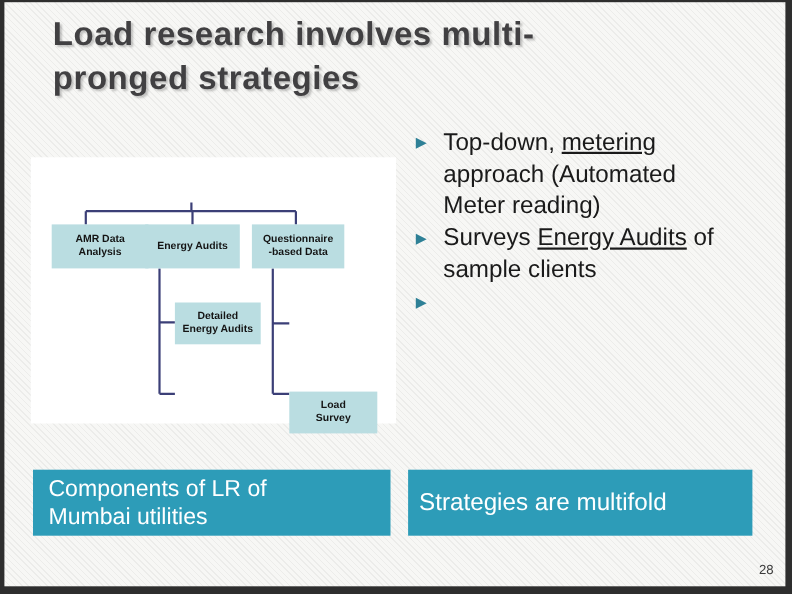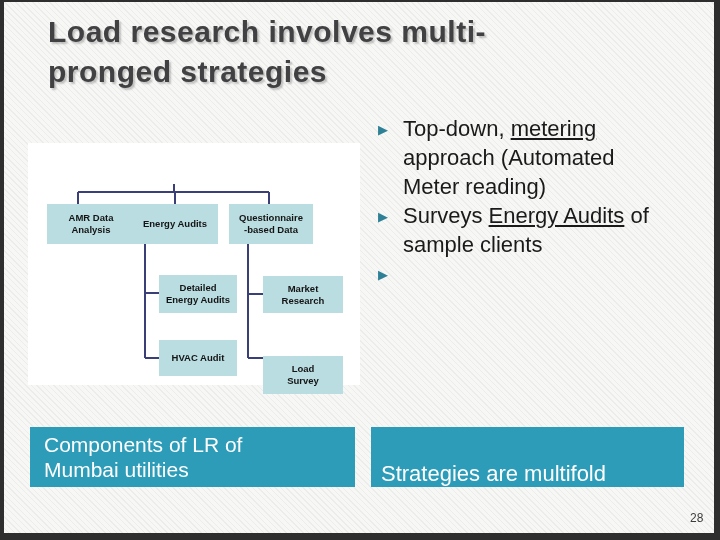--- a/index.html
+++ b/index.html
@@ -47,21 +47,21 @@
   .marker{
     width:25px;flex:0 0 25px;color:#2e8096;font-size:13px;line-height:29px;
     padding-top:1px;
   }
   .btext{width:250px;font-size:22px;line-height:29px;color:#1a1a1a;}
   .btext .u{text-decoration:underline;}
 
   
   .callout{position:absolute;background:#2d9cb8;color:#ffffff;}
   .callout-left{left:30px;top:427px;width:325px;height:60px;font-size:21px;line-height:25px;padding:5px 0 0 14px;box-sizing:border-box;}
-  .callout-right{left:371px;top:427px;width:313px;height:60px;font-size:22px;display:flex;align-items:flex-end;padding-left:10px;box-sizing:border-box;}
+  .callout-right{left:371px;top:427px;width:313px;height:60px;font-size:22px;display:flex;align-items:center;padding-left:10px;box-sizing:border-box;}
 
   
   .footer-date{position:absolute;left:520px;top:511px;font-size:12px;color:#3c3c3c;margin-top:44px;}
   .footer-page{position:absolute;left:690px;top:511px;font-size:12px;color:#3c3c3c;}
 </style>
 </head>
 <body>
 
 <div class="slide">
 
@@ -89,27 +89,20 @@
       <span>Energy Audits</span>
     </div>
     <div class="node n-quest">
       <span>Questionnaire</span>
       <span>-based Data</span>
     </div>
     <div class="node n-detailed">
       <span>Detailed</span>
       <span>Energy Audits</span>
     </div>
-    <div class="node n-market">
-      <span>Market</span>
-      <span>Research</span>
-    </div>
-    <div class="node n-hvac">
-      <span>HVAC Audit</span>
-    </div>
     <div class="node n-survey">
       <span>Load</span>
       <span>Survey</span>
     </div>
   </div>
 
   <ul class="bullets">
     <li class="bullet">
       <span class="marker">▶</span>
       <span class="btext"><span>Top-down, </span><span class="u">metering</span><span> approach (Automated Meter reading)</span></span>

